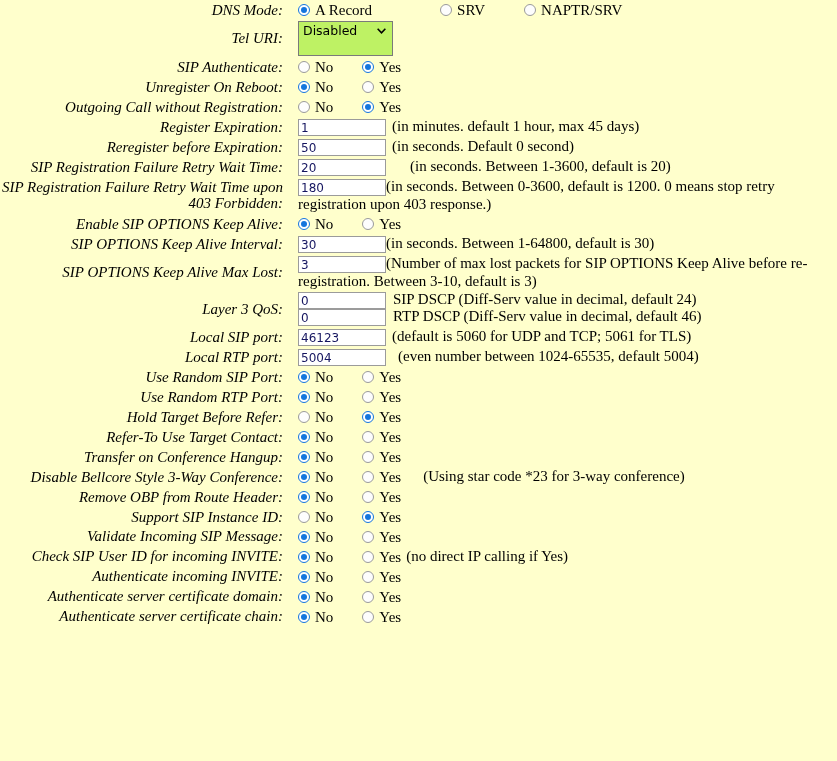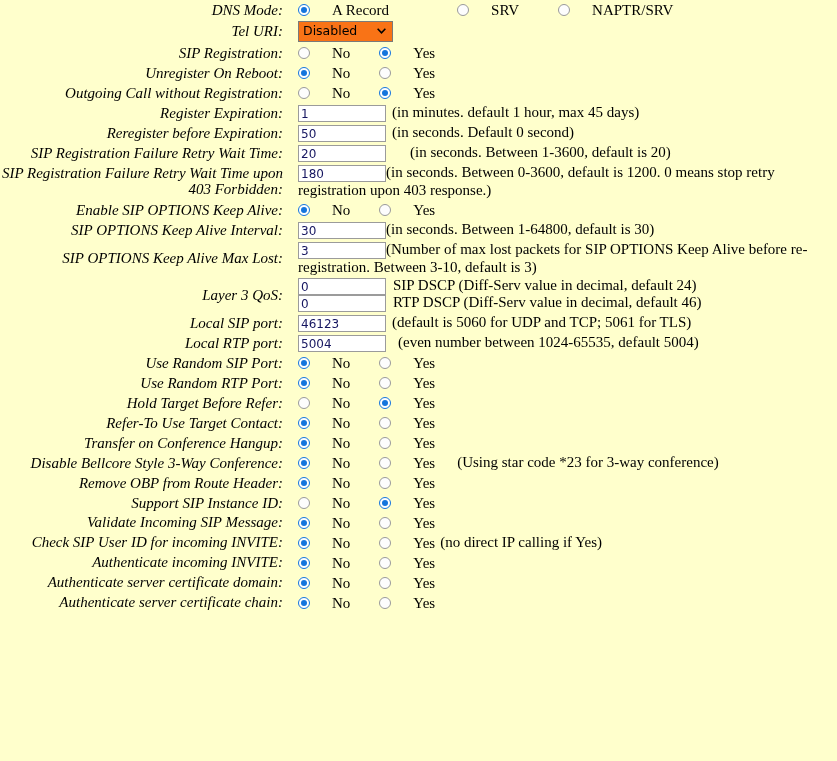--- a/index.html
+++ b/index.html
@@ -72,21 +72,21 @@
     content: "";
     position: absolute;
     left: 2px;
     top: 2px;
     width: 6px;
     height: 6px;
     border-radius: 50%;
     background: #1575dd;
   }
   .opt .txt {
-    margin-left: 22px;
+    margin-left: 5px;
     font-style: normal;
   }
   .hint-inline {
     font-style: normal;
   }
 
   
   .tin {
     width: 88px;
     height: 17px;
@@ -101,23 +101,23 @@
     vertical-align: middle;
     display: inline-block;
     overflow: hidden;
     white-space: nowrap;
   }
 
   
   .sel {
     display: inline-block;
     width: 95px;
-    height: 21px;
+    height: 35px;
     border: 1px solid #7a7a7a;
-    background: #f97316;
+    background: #bef264;
     box-sizing: border-box;
     position: relative;
     vertical-align: middle;
     font-family: "DejaVu Sans", "Liberation Sans", sans-serif;
     font-size: 12.5px;
     color: #000;
   }
   .sel .selval {
     position: absolute;
     left: 4px;
@@ -162,21 +162,21 @@
           <span class="radio-row"><label class="opt"><span class="radio on"></span><span class="txt">A Record</span></label><label class="opt" style="margin-left: 68px;"><span class="radio"></span><span class="txt">SRV</span></label><label class="opt" style="margin-left: 39px;"><span class="radio"></span><span class="txt">NAPTR/SRV</span></label></span>
         </td>
       </tr>
       <tr>
         <td class="label">Tel URI:</td>
         <td class="ctl"><span class="sel"><span class="selval">Disabled</span><svg class="chev" viewBox="0 0 10 7">
               <path d="M0.5 0.8 L5 5.6 L9.5 0.8" fill="none" stroke="#000" stroke-width="1.8"></path>
             </svg></span></td>
       </tr>
       <tr>
-        <td class="label">SIP Registration:</td>
+        <td class="label">SIP Authenticate:</td>
         <td class="ctl">
           <span class="radio-row"><label class="opt"><span class="radio"></span><span class="txt">No</span></label><label class="opt" style="margin-left: 29px;"><span class="radio on"></span><span class="txt">Yes</span></label></span>
         </td>
       </tr>
       <tr>
         <td class="label">Unregister On Reboot:</td>
         <td class="ctl">
           <span class="radio-row"><label class="opt"><span class="radio on"></span><span class="txt">No</span></label><label class="opt" style="margin-left: 29px;"><span class="radio"></span><span class="txt">Yes</span></label></span>
         </td>
       </tr>

